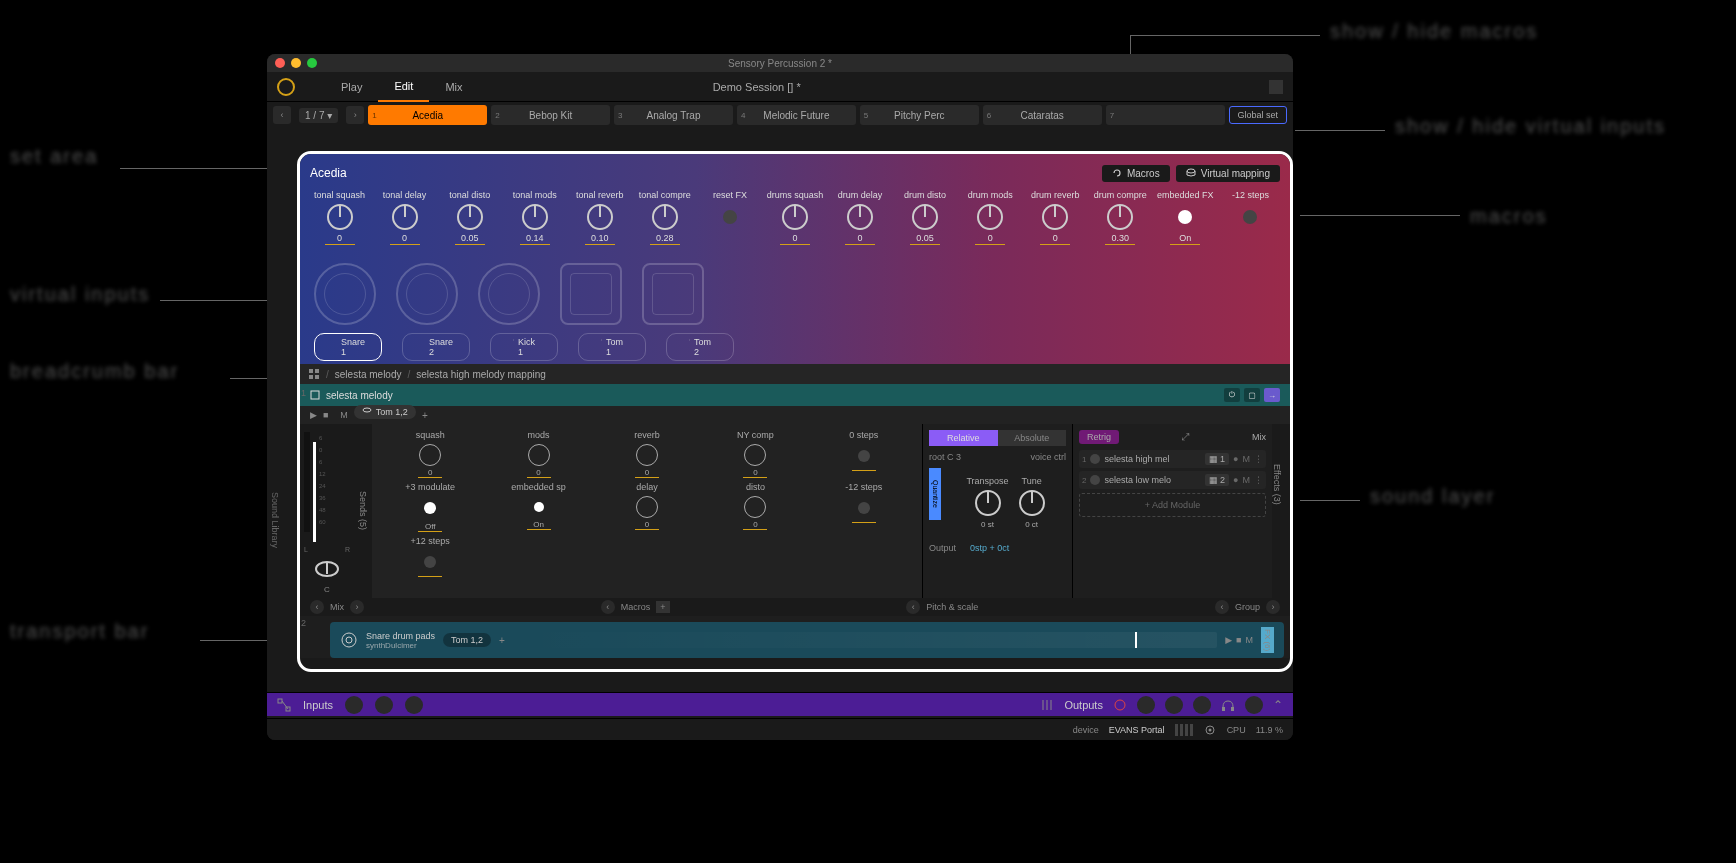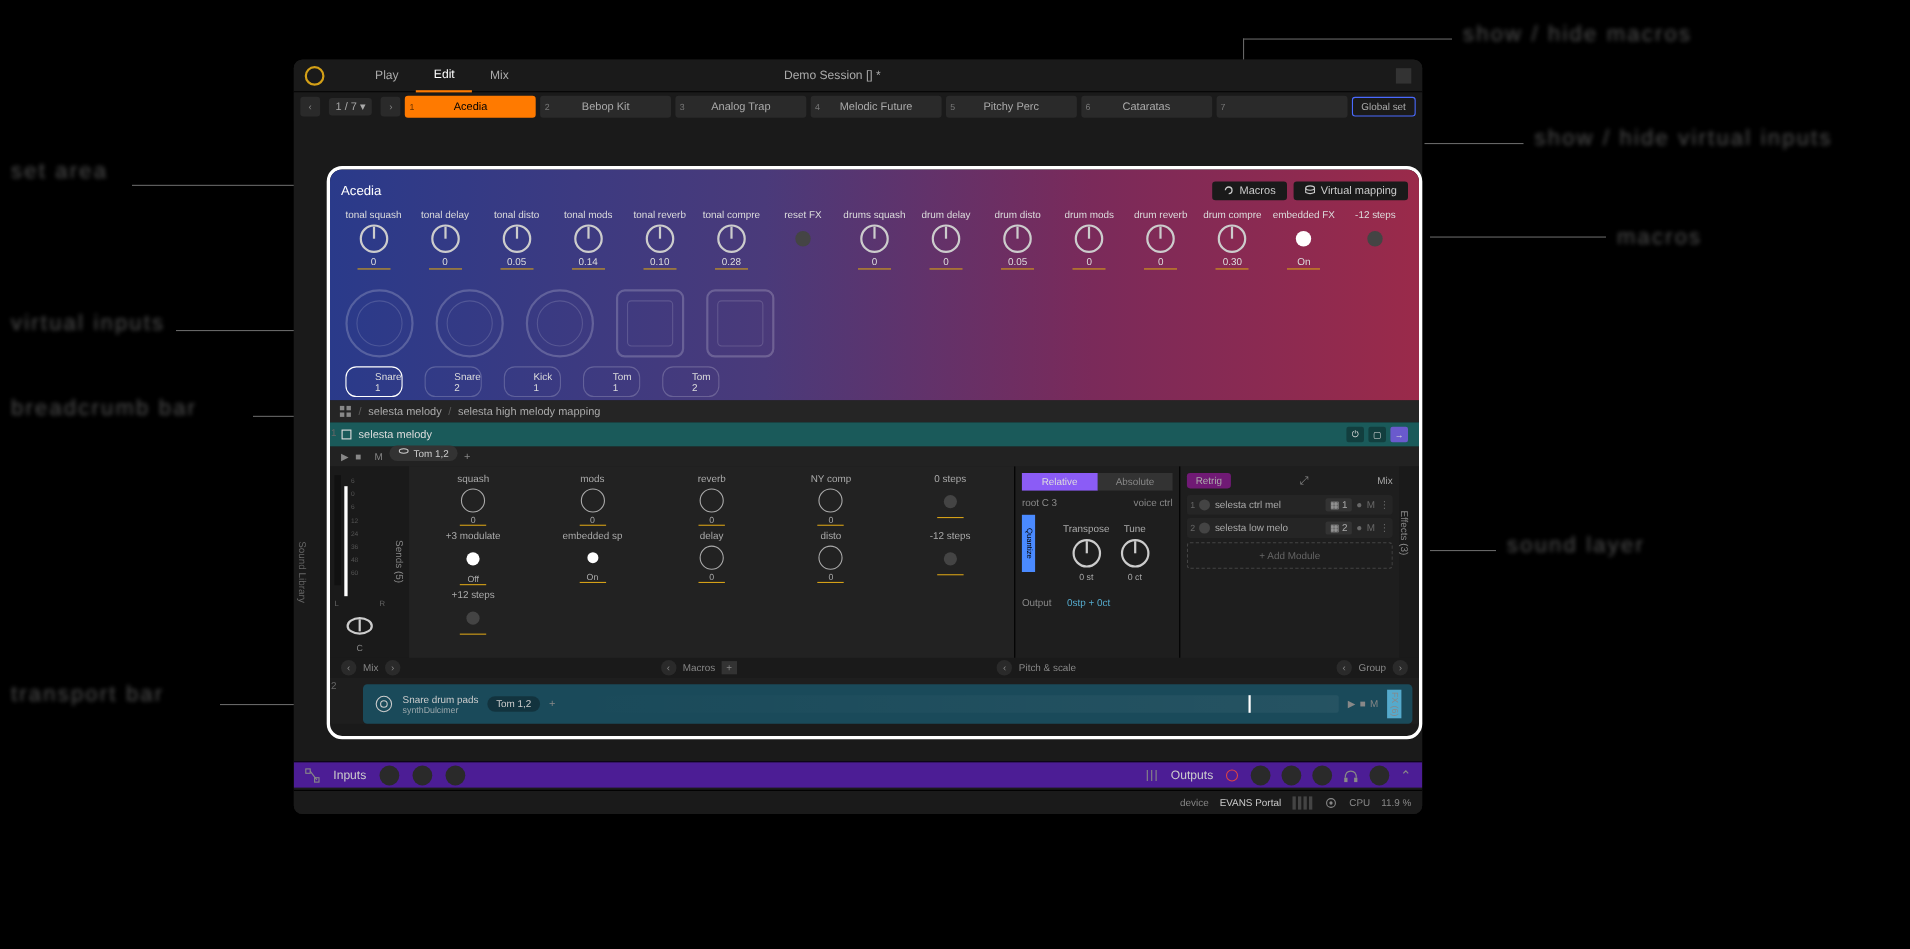--- a/index.html
+++ b/index.html
@@ -57,21 +57,21 @@
 .toggle-off { background: #444; }
 
 
 .vi-row { display: flex; gap: 20px; margin-top: 18px; padding-left: 4px; }
 .vi-pad { width: 62px; height: 62px; border: 2px solid rgba(255,255,255,0.2); border-radius: 50%; position: relative; }
 .vi-pad-inner { position: absolute; inset: 8px; border: 1px solid rgba(255,255,255,0.15); border-radius: 50%; }
 .vi-pad.alt { border-radius: 8px; }
 .vi-pad.alt .vi-pad-inner { border-radius: 4px; }
 
 .vi-labels { display: flex; gap: 20px; margin-top: 8px; padding-left: 4px; }
-.vi-label { width: 52px; padding: 3px 22px; border: 1px solid rgba(255,255,255,0.2); border-radius: 10px; font-size: 9px; color: #ddd; display: flex; align-items: flex-start; gap: 4px; cursor: pointer; }
+.vi-label { width: 68px; padding: 3px 22px; border: 1px solid rgba(255,255,255,0.2); border-radius: 10px; font-size: 9px; color: #ddd; display: flex; align-items: flex-start; gap: 4px; cursor: pointer; }
 .vi-label.active { border-color: #fff; }
 
 
 .breadcrumbs { height: 20px; background: #252525; display: flex; align-items: center; padding: 0 8px; font-size: 10px; color: #aaa; gap: 6px; }
 .bc-sep { opacity: 0.4; }
 
 
 .sound-panel { background: #1e1e1e; padding: 0; }
 .layer-header { height: 22px; background: #1a5a5a; display: flex; align-items: center; padding: 0 10px; font-size: 10px; color: #ddd; justify-content: space-between; }
 .layer-name { display: flex; align-items: center; gap: 6px; }
@@ -168,20 +168,28 @@
 <div class="annotation-line" style="left:160px; top:300px; width:140px"></div>
 <div class="annotation-line" style="left:230px; top:378px; width:70px"></div>
 <div class="annotation-line" style="left:200px; top:640px; width:100px"></div>
 <div class="annotation-line" style="left:1130px; top:35px; width:1px; height:130px"></div>
 <div class="annotation-line" style="left:1130px; top:35px; width:190px"></div>
 <div class="annotation-line" style="left:1295px; top:130px; width:90px"></div>
 <div class="annotation-line" style="left:1300px; top:215px; width:160px"></div>
 <div class="annotation-line" style="left:1300px; top:500px; width:60px"></div>
 
 <div class="window">
+  <div class="titlebar">
+    <div class="traffic-lights">
+      <div class="traffic-light tl-red"></div>
+      <div class="traffic-light tl-yellow"></div>
+      <div class="traffic-light tl-green"></div>
+    </div>
+    <div class="title-text">Sensory Percussion 2 *</div>
+  </div>
 
   <div class="topnav">
     <div class="logo"></div>
     <div class="nav-item">Play</div>
     <div class="nav-item active">Edit</div>
     <div class="nav-item">Mix</div>
     <div class="session-name">Demo Session [] *</div>
     <div class="record-indicator"></div>
   </div>
 
@@ -573,21 +581,21 @@
         <div class="group-panel">
           <div class="retrig-row">
             <span class="retrig-btn">Retrig</span>
             <span style="color:#888;font-size:10px">⤢</span>
             <span class="mix-label">Mix</span>
           </div>
           <div id="group-modules">
               <div class="module-row">
                 <span class="module-num">1</span>
                 <span class="module-icon"></span>
-                <span style="flex:1">selesta ctrl mel</span>
+                <span style="flex:1">selesta high mel</span>
                 <span style="background:#333;padding:1px 4px;border-radius:2px">▦ 1</span>
                 <span style="opacity:0.5">●</span>
                 <span style="opacity:0.5">M</span>
                 <span style="opacity:0.5">⋮</span>
               </div>
               <div class="module-row">
                 <span class="module-num">2</span>
                 <span class="module-icon"></span>
                 <span style="flex:1">selesta low melo</span>
                 <span style="background:#333;padding:1px 4px;border-radius:2px">▦ 2</span>

